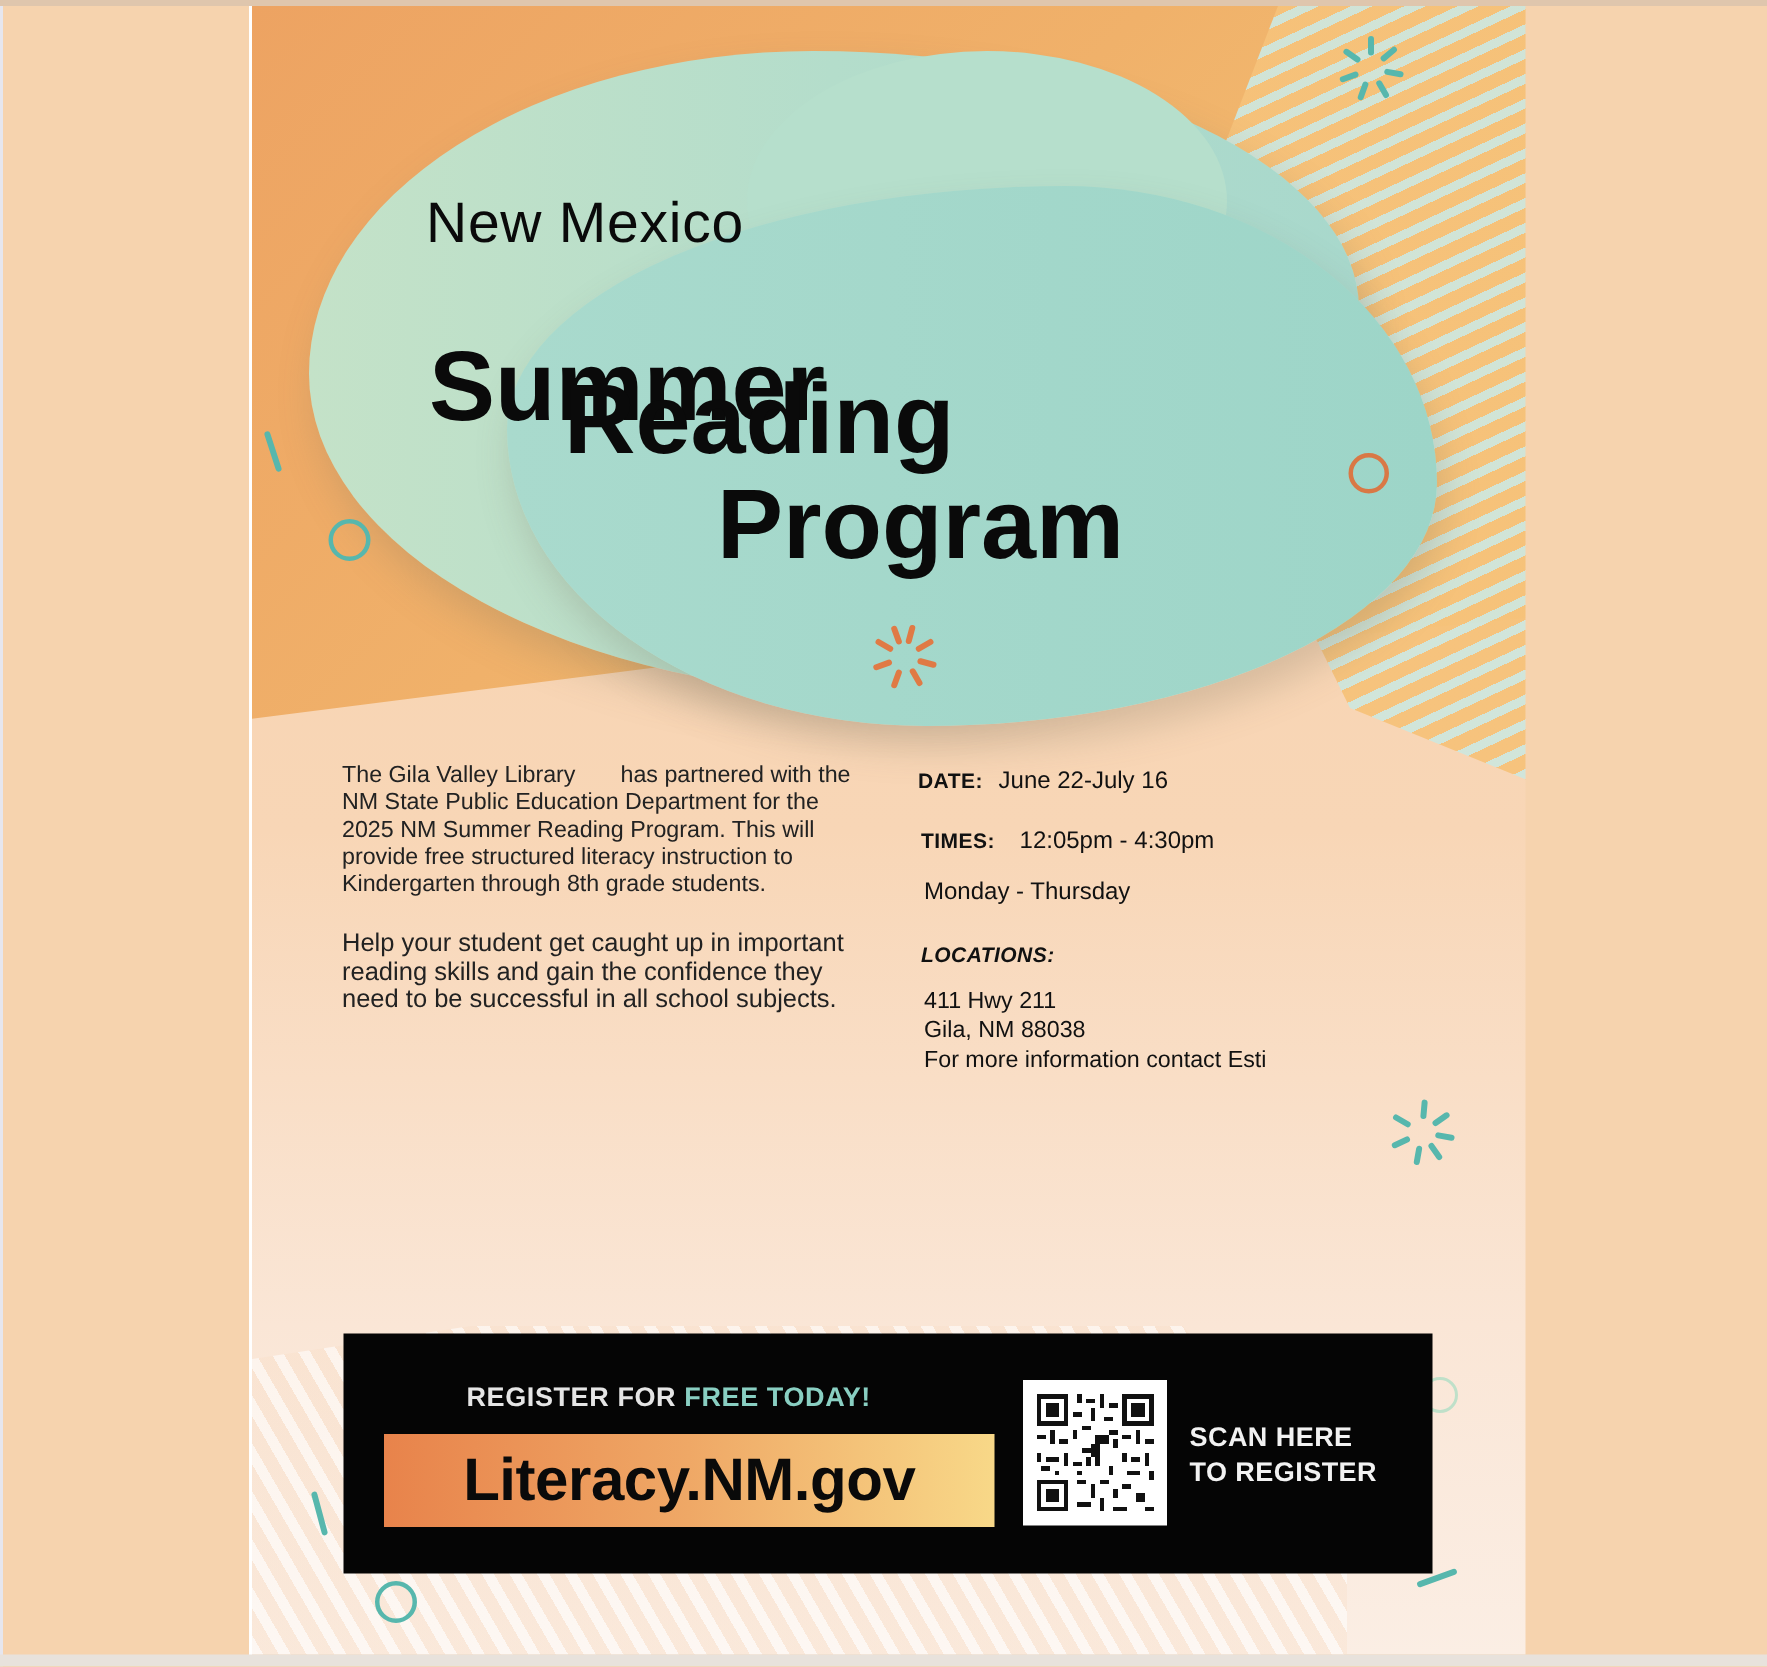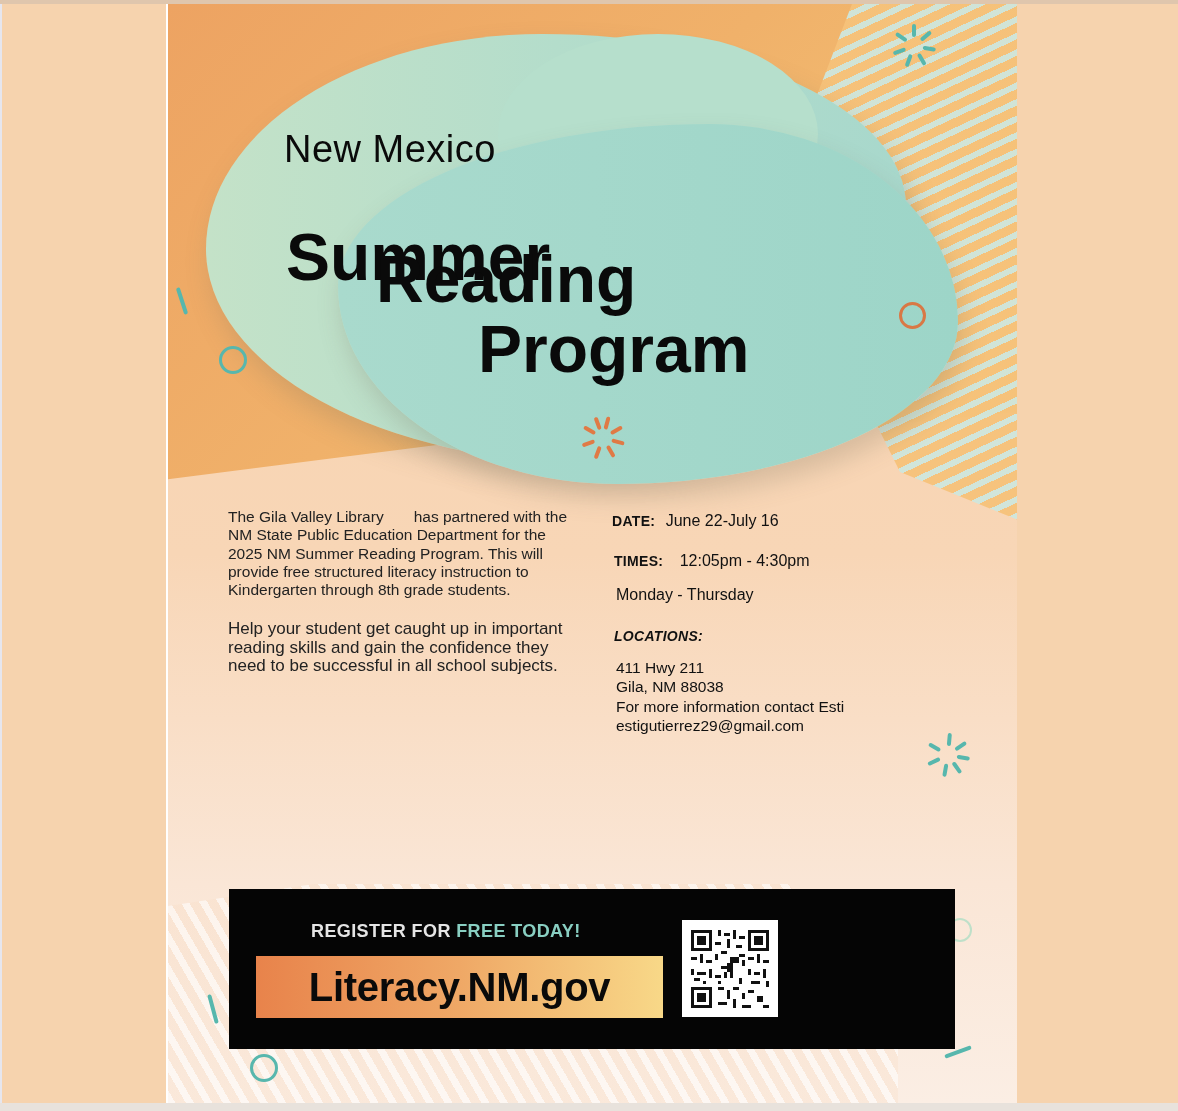--- a/index.html
+++ b/index.html
@@ -178,21 +178,20 @@
     <div class="row-times">
       <span class="kv-label">TIMES:</span>
       <span class="kv-val">12:05pm - 4:30pm</span>
     </div>
     <div class="row-days">Monday - Thursday</div>
     <div class="row-loc kv-label">LOCATIONS:</div>
     <div class="loc-lines">
       <div>411 Hwy 211</div>
       <div>Gila, NM 88038</div>
       <div>For more information contact Esti</div>
-      <div>estigutierrez29@gmail.com</div>
     </div>
   </div>
 
   <div class="banner">
     <div class="reg-text">
       <span class="reg-a">REGISTER FOR </span><span class="reg-b">FREE TODAY!</span>
     </div>
     <a class="url-bar">Literacy.NM.gov</a>
     <div class="qr">
       <svg viewBox="0 0 32 32" xmlns="http://www.w3.org/2000/svg" shape-rendering="crispEdges">
@@ -249,16 +248,20 @@
             <rect x="12" y="20" width="1" height="1"></rect>
 
           <rect x="16" y="12" width="3" height="2"></rect>
             <rect x="15" y="14" width="2" height="3"></rect>
             <rect x="13" y="15" width="2" height="1"></rect>
             <rect x="14" y="17" width="1" height="2"></rect>
             <rect x="16" y="17" width="1" height="2"></rect>
         </g>
       </svg>
     </div>
+    <div class="scan-text">
+      <div>SCAN HERE</div>
+      <div>TO REGISTER</div>
+    </div>
   </div>
 </div>
 
 <div class="bottomline"></div>
 
 </body></html>

